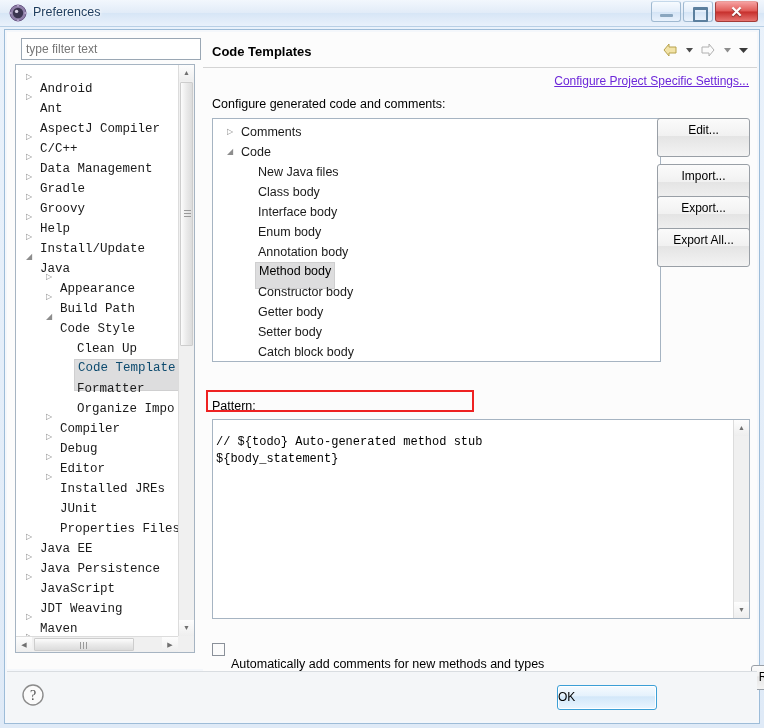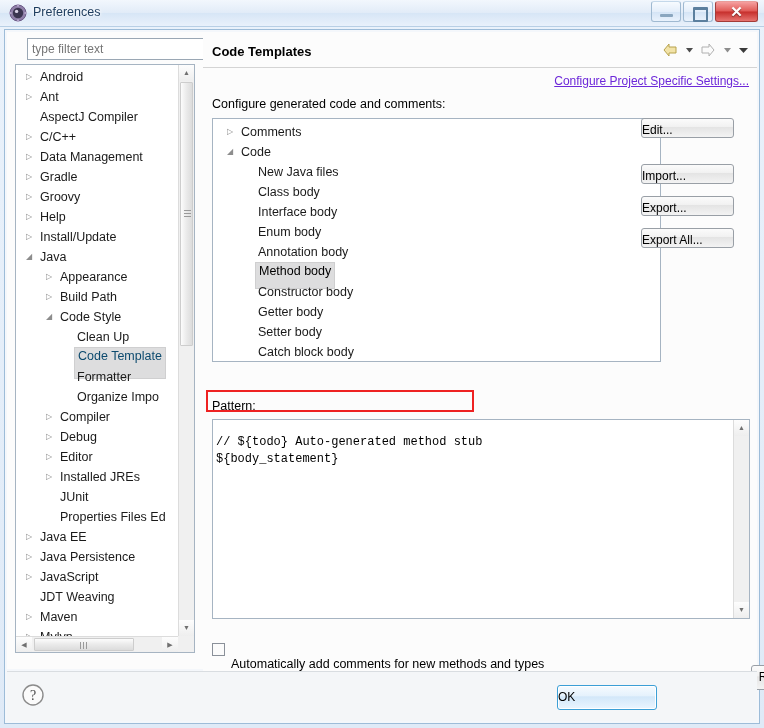--- a/index.html
+++ b/index.html
@@ -64,21 +64,21 @@
     border: 1px solid #9dbcd8;
   }
   #body-area {
     position: absolute; left: 2px; top: 2px;
     width: 750px; height: 637px;
     background: #fcfcfc;
   }
 
   
   #filter-input {
-    position: absolute; left: 20px; top: 6px;
+    position: absolute; left: 14px; top: 6px;
     width: 180px; height: 22px;
     border: 1px solid #9aa7b4;
     background: #ffffff;
     font-family: "Liberation Sans", sans-serif;
     font-size: 12px; color: #8c8c8c;
     padding: 0 4px; outline: none;
   }
   #tree-panel {
     position: absolute; left: 8px; top: 32px;
     width: 180px; height: 589px;
@@ -91,21 +91,21 @@
   #tree-list { position: absolute; left: 0; top: 2px; width: 100%; }
   .tnode {
     position: relative; height: 20px; line-height: 20px;
     font-size: 12.5px; color: #1a1a1a; white-space: nowrap;
     padding-left: 0;
   }
   .tnode .arrow {
     position: absolute; top: 0; width: 14px; height: 20px;
     font-size: 8px; line-height: 20px; text-align: center; color: #8d8d8d;
   }
-  .tnode .lbl { position: absolute; top: 0; }
+  .tnode .lbl { position: absolute; top: 12px; font-family: Liberation Mono, monospace; }
   .tnode.sel .lbl {
     background: #ddddde; color: #0c4a6e;
     padding: 0 3px; margin-left: -3px;
     border: 1px solid #cfcfd0;
     height: 32px; line-height: 17px;
   }
   
   .lvl0 .arrow { left: 6px; }   .lvl0 .lbl { left: 24px; }
   .lvl1 .arrow { left: 26px; }  .lvl1 .lbl { left: 44px; }
   .lvl2 .arrow { left: 43px; }  .lvl2 .lbl { left: 61px; }
@@ -201,25 +201,25 @@
   .tplnode.sel .lbl {
     background: #ddddde; color: #000;
     padding: 0 3px; margin-left: -3px;
     border: 1px solid #cfcfd0; height: 27px; line-height: 17px;
   }
   .tlvl0 .arrow { left: 10px; }  .tlvl0 .lbl { left: 28px; }
   .tlvl1 .lbl { left: 45px; }
 
   
   .sidebtn {
-    position: absolute; left: 438px; width: 93px; height: 20px;
+    position: absolute; left: 454px; width: 93px; height: 39px;
     background: linear-gradient(180deg,#fbfbfb 0%,#f1f1f1 45%,#e4e4e4 46%,#f3f3f3 100%);
     border: 1px solid #999fa6; border-radius: 3px;
     font-family: "Liberation Sans", sans-serif; font-size: 12px; color: #000;
-    line-height: 23px; cursor: default;
+    text-align: center; line-height: 23px; cursor: default;
   }
 
   
   #pattern-label {
     position: absolute; left: 9px; top: 365px;
     font-size: 12.5px; color: #000;
   }
   #pattern-box {
     position: absolute; left: 9px; top: 385px;
     width: 538px; height: 200px;

